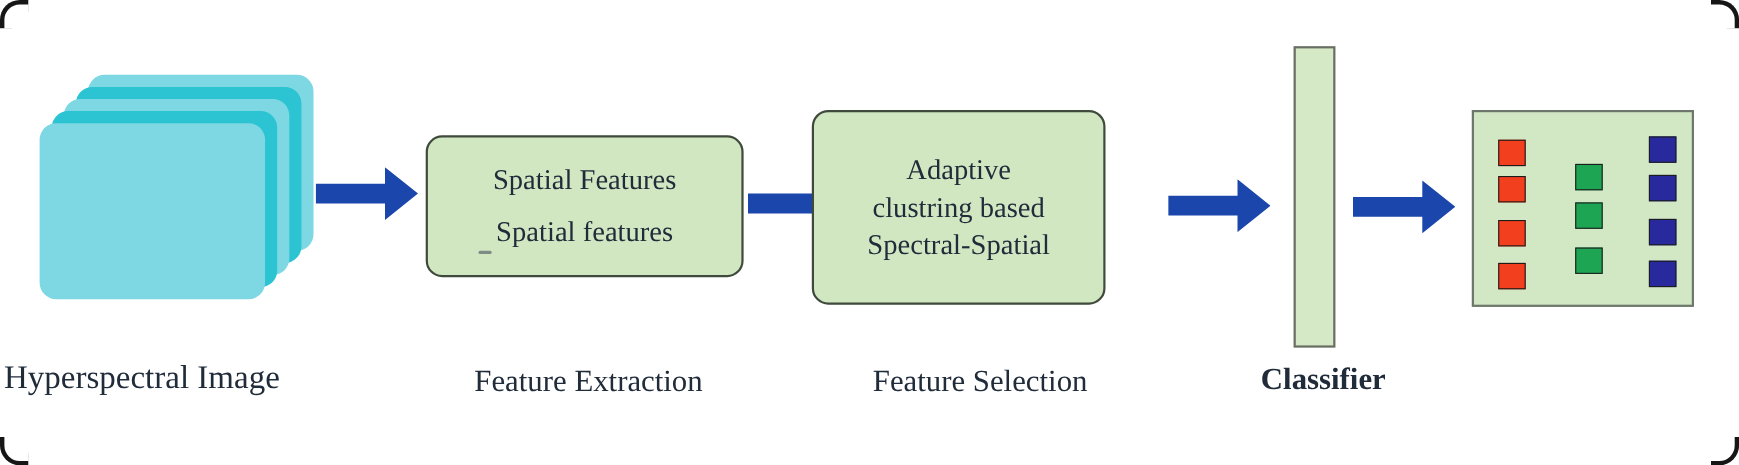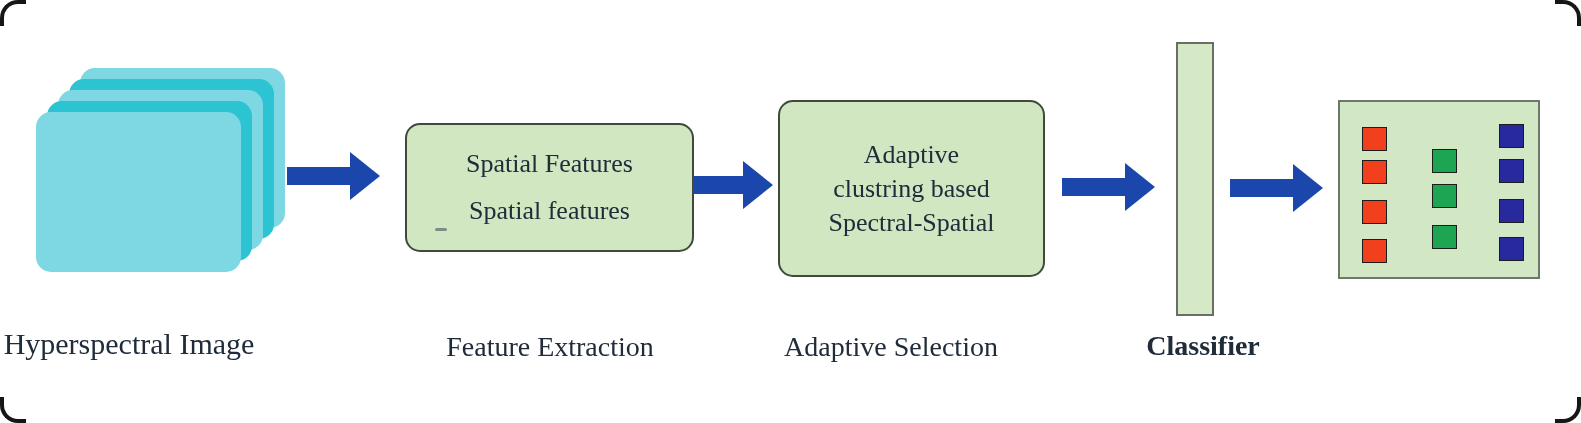--- a/index.html
+++ b/index.html
@@ -38,22 +38,22 @@
     border-radius: 15px;
     display: flex;
     flex-direction: column;
     align-items: center;
     justify-content: center;
     text-align: center;
     font-size: 26px;
     line-height: 34px;
     color: var(--label_text);
   }
-  #box-extraction { left: 405px; top: 123px; width: 285px; height: 125px; row-gap: 13px; }
-  #box-selection  { left: 778px; top: 100px; width: 263px; height: 173px; }
+  #box-extraction { left: 387px; top: 123px; width: 285px; height: 125px; row-gap: 13px; }
+  #box-selection  { left: 738px; top: 100px; width: 263px; height: 173px; }
 
   .stray-dash {
     position: absolute;
     left: 435px; top: 228px;
     width: 12px; height: 3px;
     background: var(--stray_dash);
     border-radius: 2px;
   }
 
   
@@ -149,17 +149,17 @@
       <div class="map-cell" style="left: 92px; top: 47px; width: 25px; height: 24px; background: rgb(29, 165, 83);"></div>
       <div class="map-cell" style="left: 92px; top: 82px; width: 25px; height: 24px; background: rgb(29, 165, 83);"></div>
       <div class="map-cell" style="left: 92px; top: 123px; width: 25px; height: 24px; background: rgb(29, 165, 83);"></div>
       <div class="map-cell" style="left: 159px; top: 22px; width: 25px; height: 24px; background: rgb(39, 41, 157);"></div>
       <div class="map-cell" style="left: 159px; top: 57px; width: 25px; height: 24px; background: rgb(39, 41, 157);"></div>
       <div class="map-cell" style="left: 159px; top: 97px; width: 25px; height: 24px; background: rgb(39, 41, 157);"></div>
       <div class="map-cell" style="left: 159px; top: 135px; width: 25px; height: 24px; background: rgb(39, 41, 157);"></div>
     </div>
 
   <div class="stage-label" id="label-hyperspectral" style="left:129px; top:328px;">Hyperspectral Image</div>
-  <div class="stage-label" style="left:550px; top:331px;text-align:center;">Feature Extraction</div>
-  <div class="stage-label" style="left:891px; top:331px;">Adaptive Selection</div>
+  <div class="stage-label" style="left:535px; top:331px;text-align:center;">Feature Extraction</div>
+  <div class="stage-label" style="left:891px; top:331px;">Feature Selection</div>
   <div class="stage-label" style="left:1203px; top:330px;font-weight:bold;">Classifier</div>
 
 </div>
 
 </body></html>

